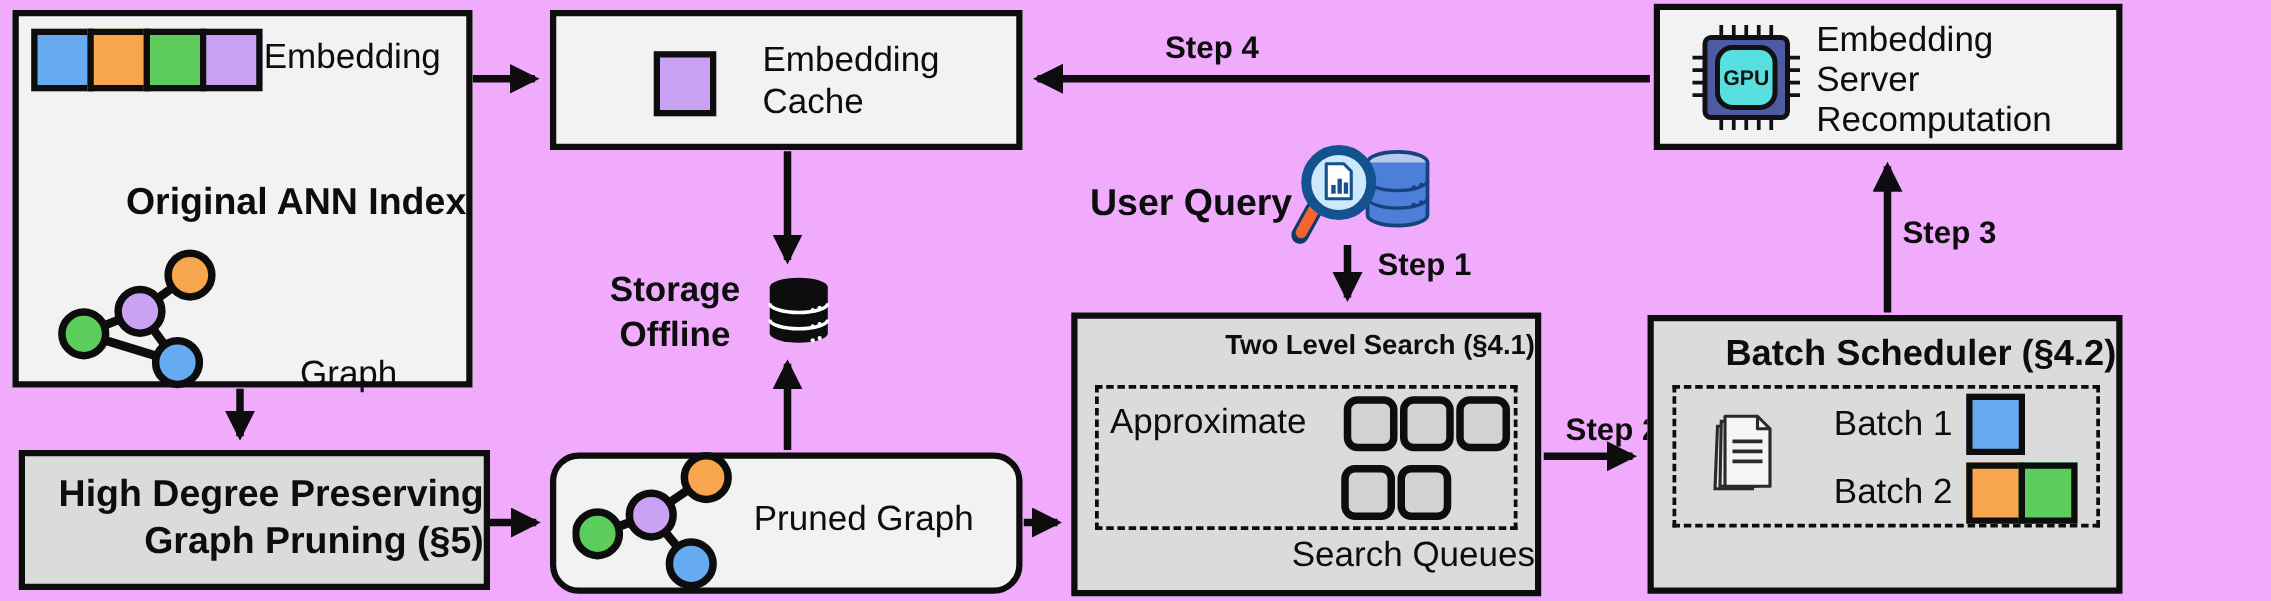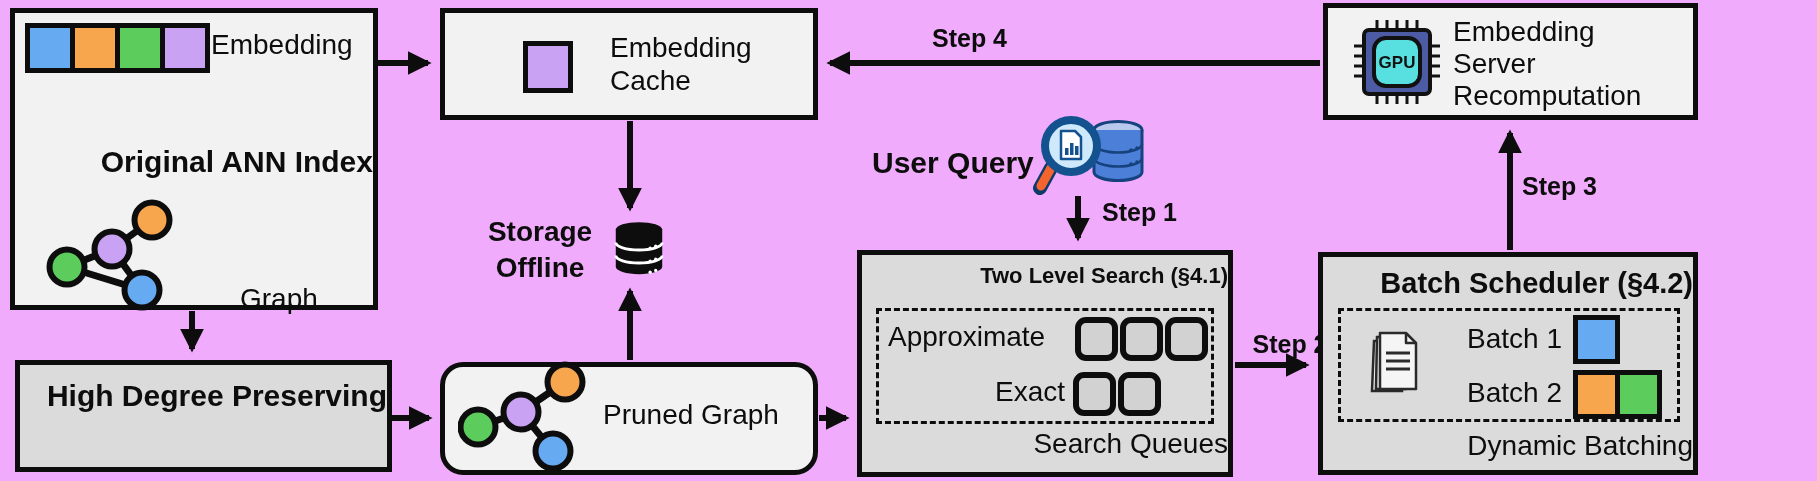--- a/index.html
+++ b/index.html
@@ -76,20 +76,21 @@
       <circle cx="22" cy="68" r="17.5" fill="var(--green)" stroke="#0d0d0d" stroke-width="6"></circle>
       <circle cx="97" cy="91" r="17.5" fill="var(--blue)" stroke="#0d0d0d" stroke-width="6"></circle>
       <circle cx="67" cy="50" r="17.5" fill="var(--purple)" stroke="#0d0d0d" stroke-width="6"></circle>
     </svg>
     <span class="lbl" style="left:225px;top:238px;margin-top:32px;">Graph</span>
   </div>
 
   <div class="box gray" style="left:15px;top:360px;width:377px;height:112px;">
     <div class="title-center" style="top:12px;font-size:30px;line-height:37px;">
       <div>High Degree Preserving</div>
+      <div>Graph Pruning (§5)</div>
     </div>
   </div>
 
   <div class="box light" style="left:440px;top:8px;width:378px;height:112px;">
     <div class="cache-sq"></div>
     <div style="position:absolute;left:165px;top:18px;font-size:28px;line-height:33px;">
       <div>Embedding</div>
       <div>Cache</div>
     </div>
   </div>
@@ -146,21 +147,20 @@
 
   <div class="box gray" style="left:857px;top:250px;width:376px;height:227px;">
     <div class="title-center" style="top:8px;font-size:22px;">Two Level Search (§4.1)</div>
     <div class="dashed" style="left:14px;top:53px;width:338px;height:116px;">
       <span class="lbl" style="left:9px;top:10px;">Approximate</span>
       <div class="slots" style="left:196px;top:6px;">
           <div class="slot"></div>
           <div class="slot"></div>
           <div class="slot"></div>
         </div>
-      <span class="lbl" style="left:9px;top:65px;width:177px;text-align:right;">Exact</span>
       <div class="slots" style="left:194px;top:61px;">
           <div class="slot"></div>
           <div class="slot"></div>
         </div>
     </div>
     <div class="title-center" style="top:173px;font-size:28px;font-weight:normal;">Search Queues</div>
   </div>
   <div class="step-label" style="left:1234px;top:330px;width:84px;text-align:center;padding-left:14px;">Step 2</div>
 
   <div class="box gray" style="left:1318px;top:252px;width:380px;height:223px;">
@@ -178,21 +178,20 @@
       <span class="lbl" style="left:113px;top:12px;width:108px;text-align:right;">Batch 1</span>
       <div class="bsquares" style="left:232px;top:4px;">
           <div class="b-sq" style="background: rgb(102, 170, 242);"></div>
         </div>
       <span class="lbl" style="left:113px;top:66px;width:108px;text-align:right;">Batch 2</span>
       <div class="bsquares" style="left:232px;top:59px;">
           <div class="b-sq" style="background: rgb(247, 166, 78);"></div>
           <div class="b-sq" style="background: rgb(92, 204, 92);"></div>
         </div>
     </div>
-    <div class="title-center" style="top:173px;font-size:28px;font-weight:normal;">Dynamic Batching</div>
   </div>
   <span class="step-label" style="left:1522px;top:172px;text-align:right;">Step 3</span>
 
   <div class="box light" style="left:1323px;top:3px;width:375px;height:117px;">
     <svg style="position:absolute;left:20px;top:10px;" width="98" height="88" viewBox="0 0 98 88">
       <g stroke="#111" stroke-width="3">
         <line x1="29" y1="2" x2="29" y2="12"></line>
           <line x1="39" y1="2" x2="39" y2="12"></line>
           <line x1="49" y1="2" x2="49" y2="12"></line>
           <line x1="59" y1="2" x2="59" y2="12"></line>

